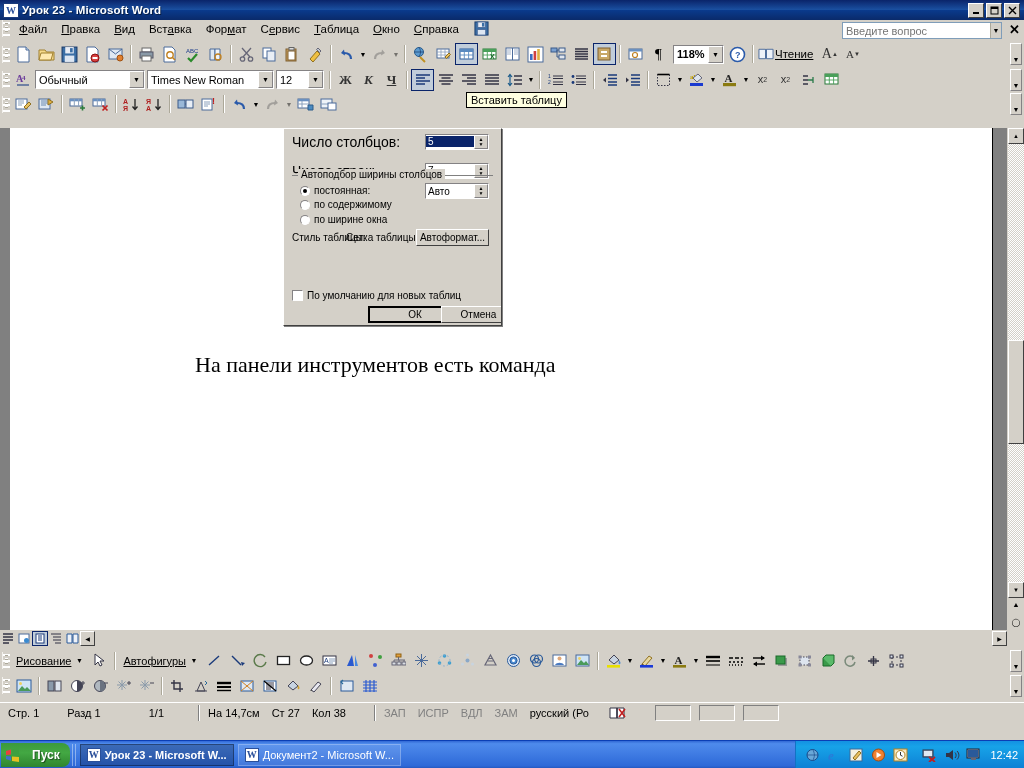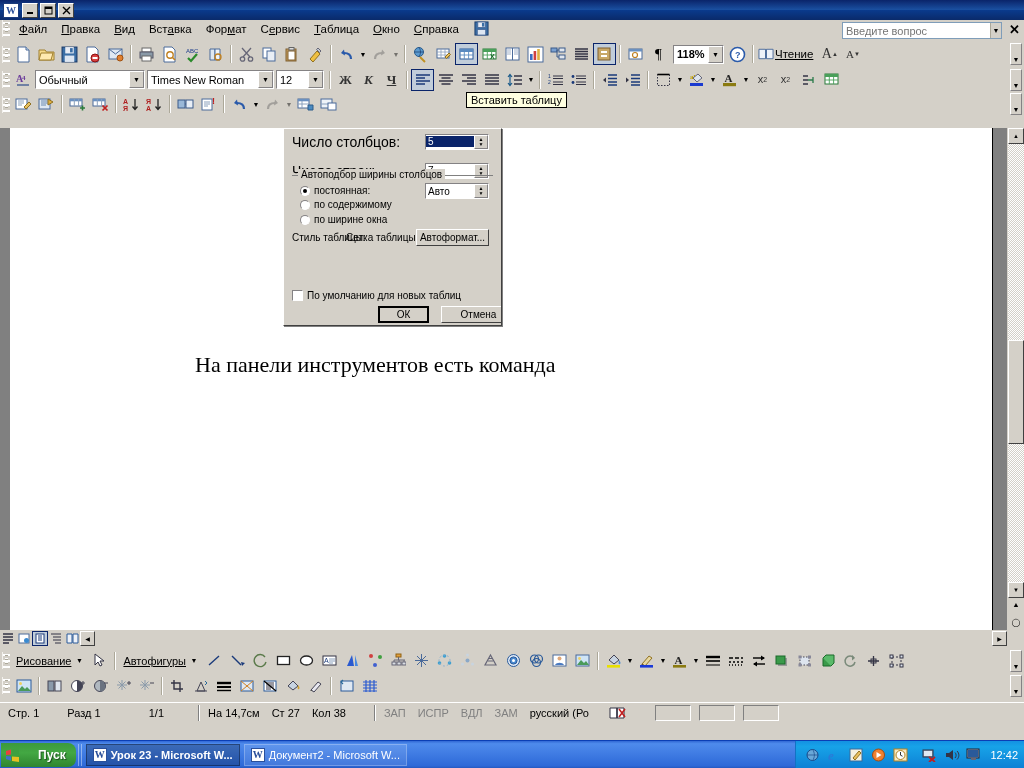--- a/index.html
+++ b/index.html
@@ -288,21 +288,21 @@
   
   .taskbar {
     position: absolute; left: 0; bottom: 0; right: 0; height: 28px;
     background: linear-gradient(to bottom, #3168d5 0%, #4e8bec 10%, #2e69d8 92%, #2558c0 100%);
     display: flex; align-items: center; border-top: 1px solid #0b3fb5;
   }
   .startbtn {
     height: 24px; margin: 0 2px 0 1px; padding: 0 10px 0 4px;
     background: linear-gradient(to bottom, #3c993c 0%, #43a843 40%, #2f852f 100%);
     border-radius: 0 8px 8px 0;
-    display: flex; align-items: center; gap: 18px;
+    display: flex; align-items: center; gap: 12px;
     color: #fff; font-weight: bold; font-size: 12px;
     text-shadow: 1px 1px 1px rgba(0,0,0,.5);
   }
   .tasksep { width: 6px; height: 22px;
     background: repeating-linear-gradient(to right, rgba(255,255,255,.4) 0 1px, transparent 1px 3px); }
   .taskitem {
     height: 22px; margin: 0 2px; padding: 0 6px; min-width: 150px;
     display: flex; align-items: center; gap: 4px;
     color: #fff; font-size: 11px;
     border: 1px solid rgba(255,255,255,.25);
@@ -326,20 +326,21 @@
   }
   svg { display: block; }
 </style>
 </head>
 <body>
 
 <div id="app">
 
   <div class="titlebar">
     <div class="tb-icon">W</div>
+    <div class="tb-title">Урок 23 - Microsoft Word</div>
     <div class="winbtns">
       <div class="winbtn">
         <svg width="9" height="9" viewBox="0 0 9 9">
             <rect x="1" y="6" width="6" height="2" fill="#000"></rect>
           </svg>
       </div>
       <div class="winbtn">
         <svg width="9" height="9" viewBox="0 0 9 9">
             <rect x="1" y="1" width="7" height="7" fill="none" stroke="#000" stroke-width="1"></rect>
             <rect x="1" y="1" width="7" height="2" fill="#000"></rect>
@@ -870,21 +871,21 @@
     </div>
 
     <div style="position:absolute; left:8px; top:103px; font-size:10px;">Стиль таблицы:</div>
     <div style="position:absolute; left:62px; top:103px; font-size:10px;">Сетка таблицы</div>
     <div class="dbtn" style="position:absolute; right:12px; top:100px; width:73px;">Автоформат...</div>
 
     <div class="radio-row" style="position:absolute; left:8px; top:161px;">
       <span class="checkbox"></span>
       <span>По умолчанию для новых таблиц</span>
     </div>
-    <div class="dbtn default" style="position:absolute; left:94px; top:177px; width:51px;">ОК</div>
+    <div class="dbtn default" style="position:absolute; left:84px; top:177px; width:94px;">ОК</div>
     <div class="dbtn" style="position:absolute; left:157px; top:177px; width:75px;">Отмена</div>
   </div>
 
   <div class="viewbar">
     <div class="vbtn">
       <svg width="12" height="11" viewBox="0 0 12 11">
           <path d="M1 1h10M1 4h10M1 7h10M1 10h6" stroke="#334" stroke-width="1.3"></path>
         </svg>
     </div>
     <div class="vbtn">

